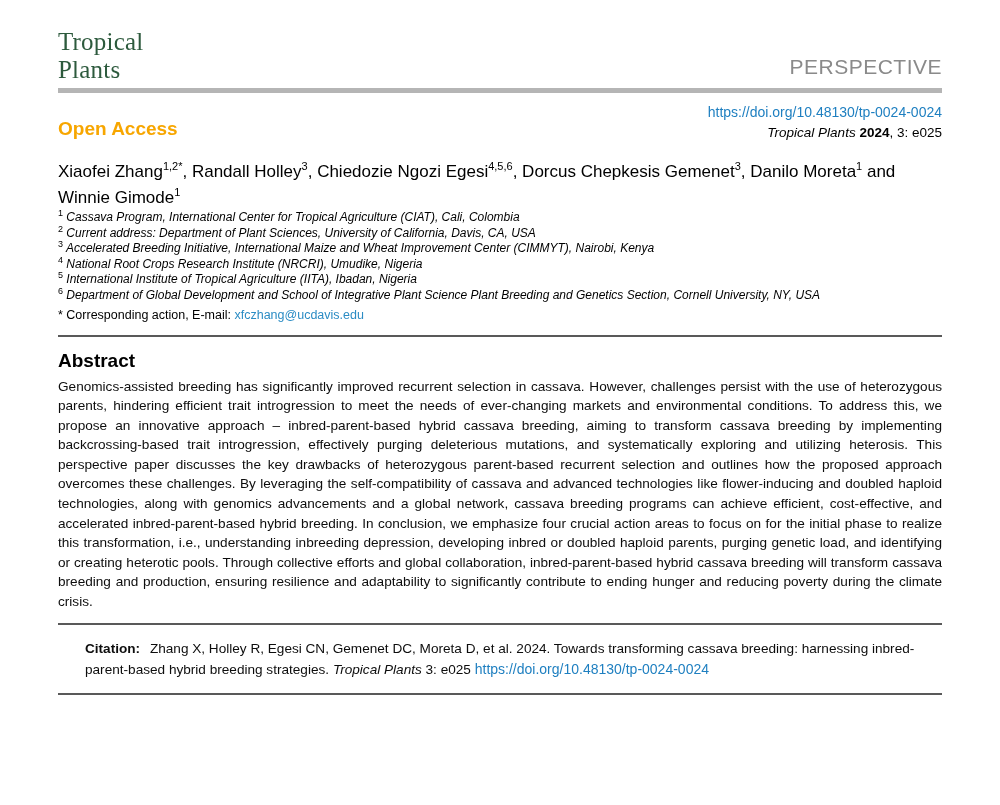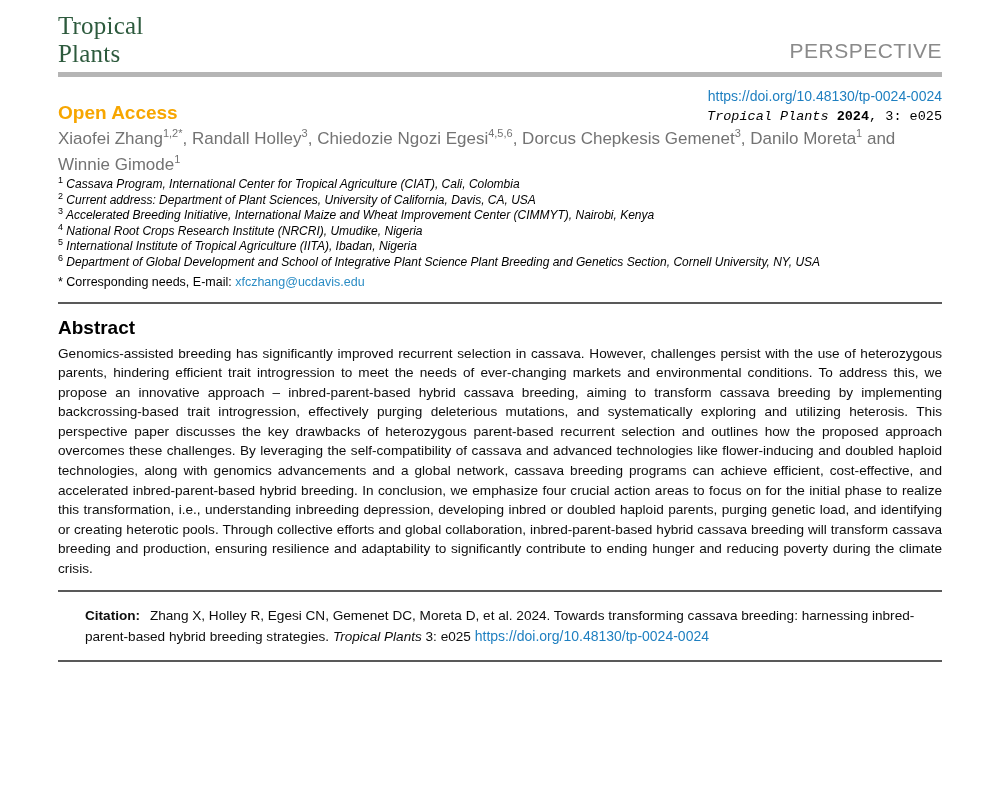--- a/index.html
+++ b/index.html
@@ -7,21 +7,21 @@
   body {
     width: 1000px;
     height: 805px;
     font-family: "Liberation Sans", sans-serif;
     color: #1a1a1a;
     overflow: hidden;
   }
   .page {
     width: 1000px;
     height: 805px;
-    padding: 12px 58px 0 58px;
+    padding: 28px 58px 0 58px;
     background: #ffffff;
   }
 
   
   .header-top {
     display: flex;
     justify-content: space-between;
     align-items: flex-end;
   }
   .logo {
@@ -57,38 +57,37 @@
   .doi-link {
     font-size: 14px;
     color: #1e7fc0;
     text-decoration: none;
     display: inline-block;
   }
   .issue-line {
     font-size: 13.5px;
     margin-top: 4px;
     color: #000;
-    font-family: Liberation Mono, monospace;
   }
   .italic { font-style: italic; }
 
   
   h1.title {
     margin-top: 24px;
     font-size: 27.5px;
     line-height: 1.42;
     font-weight: bold;
     color: #000;
     letter-spacing: -0.3px;
   }
   .authors {
-    margin-top: 2px;
+    margin-top: 19px;
     font-size: 17px;
     line-height: 1.5;
-    color: #737373;
+    color: #000000;
   }
   .authors sup { font-size: 11px; line-height: 0; }
   .affiliations {
     font-size: 12px;
     line-height: 1.3;
     color: #000;
   }
   .aff-line span { font-style: italic; }
   .aff-num { font-size: 9px; font-style: normal; line-height: 0; }
   .corresponding {
@@ -155,21 +154,21 @@
 
   <div class="affiliations" id="affiliations">
       <div class="aff-line"><sup class="aff-num">1</sup><span> Cassava Program, International Center for Tropical Agriculture (CIAT), Cali, Colombia</span></div>
       <div class="aff-line"><sup class="aff-num">2</sup><span> Current address: Department of Plant Sciences, University of California, Davis, CA, USA</span></div>
       <div class="aff-line"><sup class="aff-num">3</sup><span> Accelerated Breeding Initiative, International Maize and Wheat Improvement Center (CIMMYT), Nairobi, Kenya</span></div>
       <div class="aff-line"><sup class="aff-num">4</sup><span> National Root Crops Research Institute (NRCRI), Umudike, Nigeria</span></div>
       <div class="aff-line"><sup class="aff-num">5</sup><span> International Institute of Tropical Agriculture (IITA), Ibadan, Nigeria</span></div>
       <div class="aff-line"><sup class="aff-num">6</sup><span> Department of Global Development and School of Integrative Plant Science Plant Breeding and Genetics Section, Cornell University, NY, USA</span></div>
     </div>
 
-  <div class="corresponding"><span>* Corresponding needs, E-mail: </span><a href="#" class="email-link">xfczhang@ucdavis.edu</a></div>
+  <div class="corresponding"><span>* Corresponding action, E-mail: </span><a href="#" class="email-link">xfczhang@ucdavis.edu</a></div>
 
   <div class="thin-rule rule-top"></div>
 
   <section class="abstract">
     <h2>Abstract</h2>
     <p>Genomics-assisted breeding has significantly improved recurrent selection in cassava. However, challenges persist with the use of heterozygous parents, hindering efficient trait introgression to meet the needs of ever-changing markets and environmental conditions. To address this, we propose an innovative approach – inbred-parent-based hybrid cassava breeding, aiming to transform cassava breeding by implementing backcrossing-based trait introgression, effectively purging deleterious mutations, and systematically exploring and utilizing heterosis. This perspective paper discusses the key drawbacks of heterozygous parent-based recurrent selection and outlines how the proposed approach overcomes these challenges. By leveraging the self-compatibility of cassava and advanced technologies like flower-inducing and doubled haploid technologies, along with genomics advancements and a global network, cassava breeding programs can achieve efficient, cost-effective, and accelerated inbred-parent-based hybrid breeding. In conclusion, we emphasize four crucial action areas to focus on for the initial phase to realize this transformation, i.e., understanding inbreeding depression, developing inbred or doubled haploid parents, purging genetic load, and identifying or creating heterotic pools. Through collective efforts and global collaboration, inbred-parent-based hybrid cassava breeding will transform cassava breeding and production, ensuring resilience and adaptability to significantly contribute to ending hunger and reducing poverty during the climate crisis.</p>
   </section>
 
   <div class="thin-rule rule-mid"></div>
 

